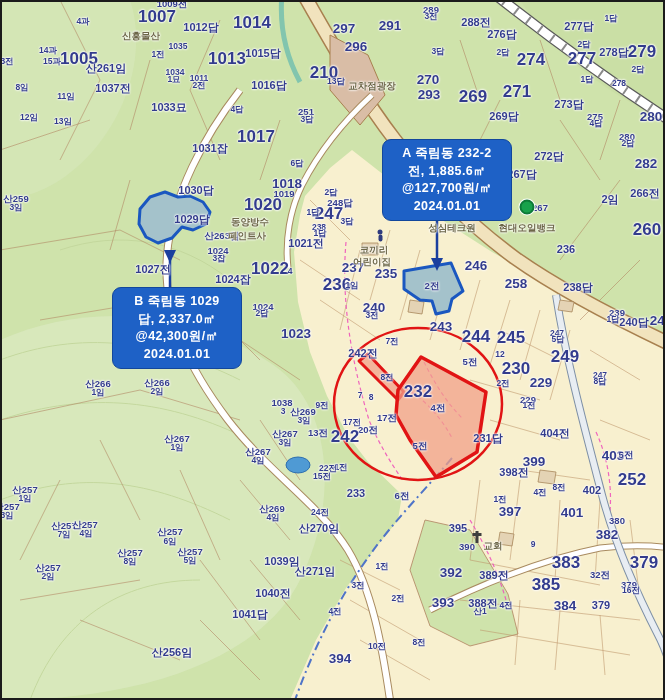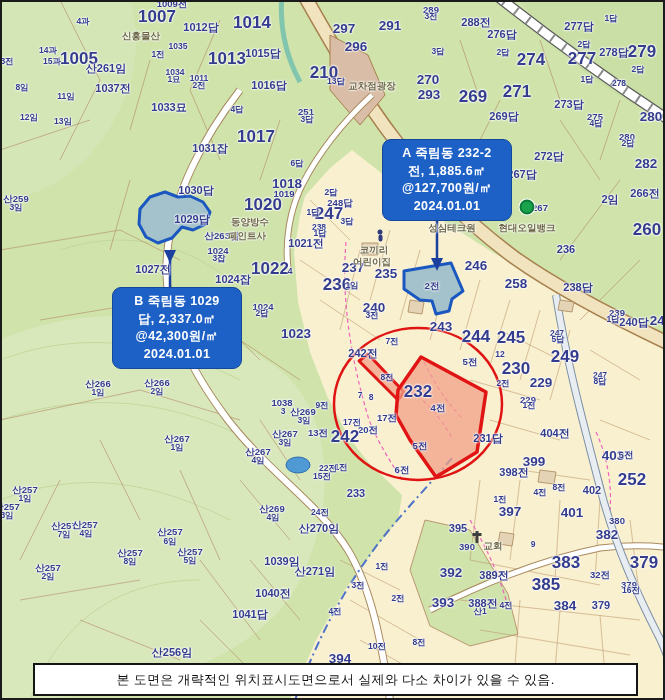--- a/index.html
+++ b/index.html
@@ -267,21 +267,21 @@
       <span class="mlabel xs navy" style="left: 360px; top: 395px;">7</span>
       <span class="mlabel xs navy" style="left: 371px; top: 397px;">8</span>
       <span class="mlabel sm navy" style="left: 387px; top: 418px;">17전</span>
       <span class="mlabel xs navy" style="left: 352px; top: 423px;">17전</span>
       <span class="mlabel sm navy" style="left: 368px; top: 430px;">20전</span>
       <span class="mlabel xl navy" style="left: 418px; top: 392px;">232</span>
       <span class="mlabel sm navy" style="left: 438px; top: 408px;">4전</span>
       <span class="mlabel sm navy" style="left: 420px; top: 446px;">5전</span>
       <span class="mlabel xl navy" style="left: 345px; top: 437px;">242</span>
       <span class="mlabel xs navy" style="left: 341px; top: 468px;">1전</span>
-      <span class="mlabel sm navy" style="left: 392px; top: 470px; padding-left: 20px;">6전</span>
+      <span class="mlabel sm navy" style="left: 392px; top: 496px; padding-left: 20px;">6전</span>
       <span class="mlabel md navy" style="left: 488px; top: 438px;">231답</span>
       <span class="mlabel md navy" style="left: 356px; top: 493px;">233</span>
       <span class="mlabel sm navy" style="left: 432px; top: 286px;">2전</span>
       <span class="mlabel lg navy" style="left: 534px; top: 461px;">399</span>
       <span class="mlabel md navy" style="left: 514px; top: 472px;">398전</span>
       <span class="mlabel lg navy" style="left: 613px; top: 455px;">403</span>
       <span class="mlabel sm navy" style="left: 626px; top: 455px;">5전</span>
       <span class="mlabel xl navy" style="left: 632px; top: 480px;">252</span>
       <span class="mlabel xs navy" style="left: 500px; top: 500px;">1전</span>
       <span class="mlabel xs navy" style="left: 540px; top: 493px;">4전</span>
@@ -373,17 +373,14 @@
   </div>
 
   <div class="callout" style="left:112px;top:287px;">
     <div>B 죽림동 1029</div>
     <div>답, 2,337.0㎡</div>
     <div>@42,300원/㎡</div>
     <div>2024.01.01</div>
   </div>
 
 
-  <div class="footer">
-    <span>본 도면은 개략적인 위치표시도면으로서 실제와 다소 차이가 있을 수 있음.</span>
-  </div>
 
 </div>
 
 </body></html>

